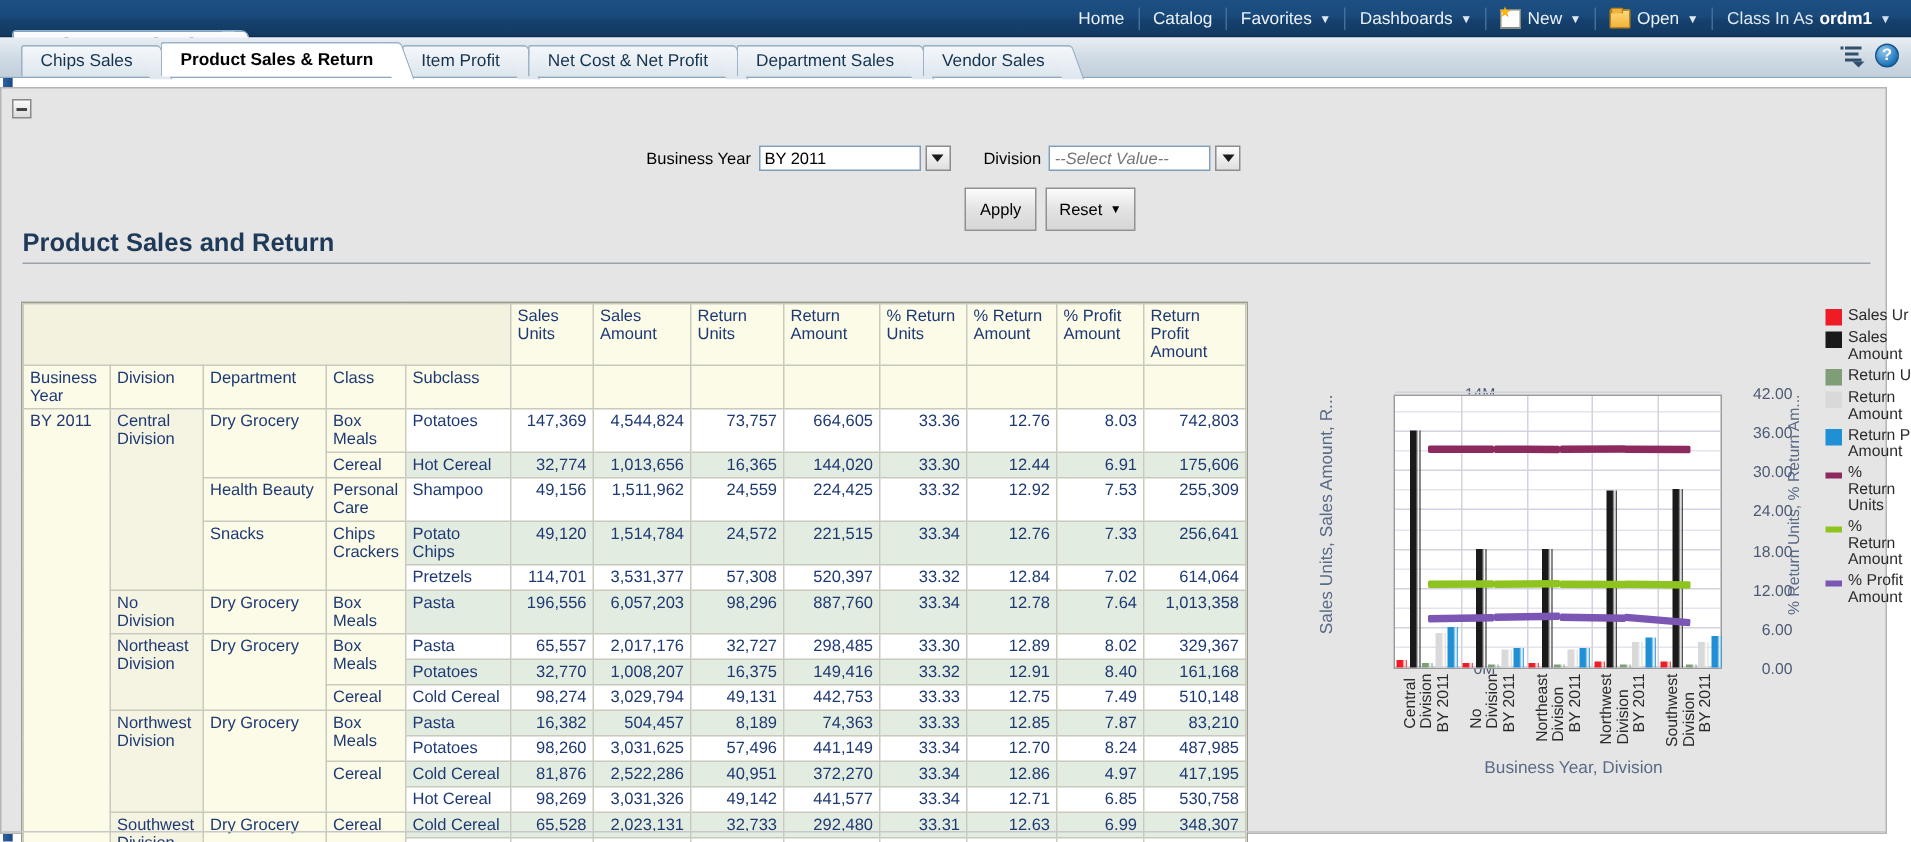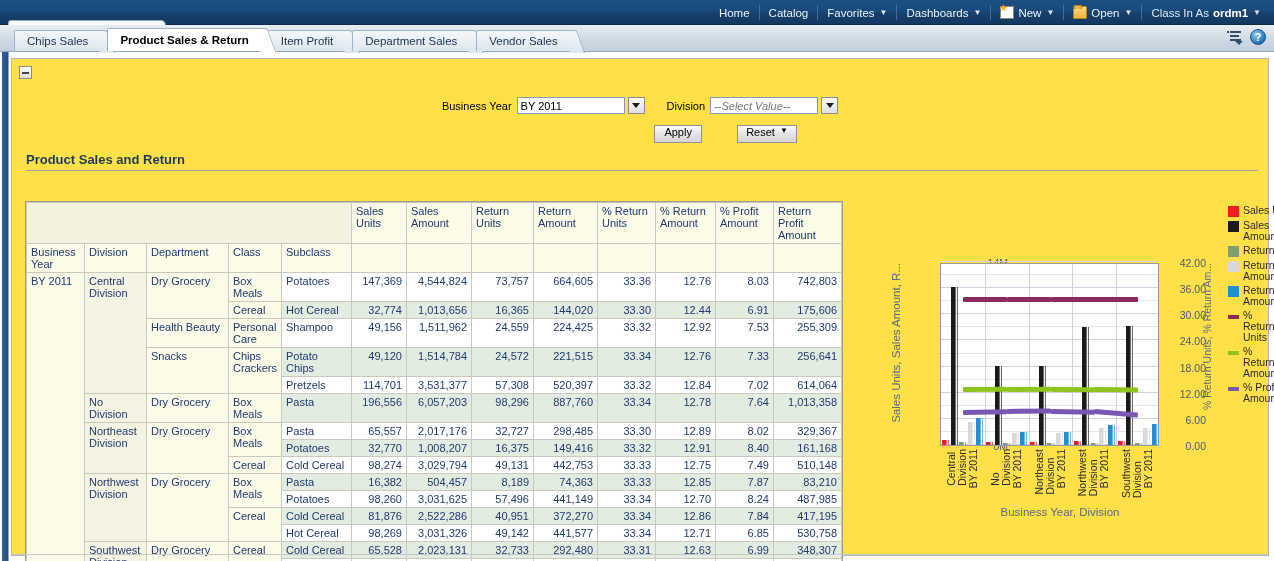--- a/index.html
+++ b/index.html
@@ -118,22 +118,22 @@
     display: flex; align-items: center; justify-content: center; cursor: pointer;
     line-height: 1;
   }
 
   
   .left-rail {
     position: absolute; left: 0; top: 52px; width: 11px; height: 509px;
     background: linear-gradient(to right,#ffffff 0,#ffffff 2px,#2e62a0 2px,#1d4c85 8px,#ffffff 9px);
   }
   .content {
-    position: absolute; left: 11px; top: 58px; width: 1258px; height: 498px;
-    background: #fde047; border: 1px solid #b5b5b5;
+    position: absolute; left: 0; top: 58px; width: 1258px; height: 498px;
+    background: #e5e5e5; border: 1px solid #b5b5b5;
     border-top: 1px solid #b5b5b5;
   }
 
   .collapse-btn {
     position: absolute; left: 7px; top: 7px;
     width: 13px; height: 13px;
     background: linear-gradient(to bottom,#fbfbfb,#dcdcdc);
     border: 1px solid #8a8a8a; cursor: pointer;
     display: flex; align-items: center; justify-content: center;
   }
@@ -165,32 +165,31 @@
   }
   .pr-arrow::after {
     content:""; border-left:4px solid transparent; border-right:4px solid transparent;
     border-top:5px solid #1c1c1c;
   }
   .btnrow {
     position: absolute; top: 66px; right: 0; left: 0;
     display: flex; justify-content: center; padding-left: 148px;
   }
   .btn {
-    min-width: 48px; height: 18px; padding: 0 8px;
+    min-width: 48px; height: 29px; padding: 0 8px;
     background: linear-gradient(to bottom,#fcfcfc,#e3e3e3 50%,#d6d6d6);
     border: 1px solid #919191; font-size: 11px; color: #000;
-    display: flex; align-items: flex-start; justify-content: center; cursor: pointer;
+    display: flex; align-items: center; justify-content: center; cursor: pointer;
     margin-right: 6px;
-    margin-left: 29px;
   }
   .btn .caret { margin-left: 5px; font-size: 8px; }
 
   
   .report-head { position: absolute; left: 14px; top: 93px; width: 1230px; }
-  .report-title { font-size: 13px; font-weight: bold; color: #1f3a59; }
+  .report-title { font-size: 17px; font-weight: bold; color: #1f3a59; }
   .report-sub { font-size: 11px; color: #1c1c1c; margin-top: 1px; }
   .report-rule { border-bottom: 1px solid #9aa2aa; margin-top: 3px; width: 1232px; }
 
   
   .tablewrap {
     position: absolute; left: 13px; top: 142px;
     border: 1px solid #9d9d8e;
     background: #fff;
   }
   table.pivot { border-collapse: collapse; font-size: 11px; }
@@ -304,20 +303,23 @@
 <div class="tabstrip">
   <div class="tabs">
     <div class="ptab">
         <span>Chips Sales</span>
       </div>
     <div class="ptab active">
         <span>Product Sales &amp; Return</span>
       </div>
     <div class="ptab">
         <span>Item Profit</span>
+      </div>
+    <div class="ptab">
+        <span>Net Cost &amp; Net Profit</span>
       </div>
     <div class="ptab">
         <span>Department Sales</span>
       </div>
     <div class="ptab">
         <span>Vendor Sales</span>
       </div>
   </div>
   <div class="tab-tools">
     <div class="ico-list">
@@ -550,21 +552,21 @@
 
         <tr>
           <td class="dim-cell" rowspan="2">Cereal</td>
           <td class="cell-green dimx">Cold Cereal</td>
           <td class="num cell-green">81,876</td>
           <td class="num cell-green">2,522,286</td>
           <td class="num cell-green">40,951</td>
           <td class="num cell-green">372,270</td>
           <td class="num cell-green">33.34</td>
           <td class="num cell-green">12.86</td>
-          <td class="num cell-green">7.84</td>
+          <td class="num cell-green">4.97</td>
           <td class="num cell-green">417,195</td>
         </tr>
 
         <tr>
           <td class="cell-white dimx">Hot Cereal</td>
           <td class="num cell-white">98,269</td>
           <td class="num cell-white">3,031,326</td>
           <td class="num cell-white">49,142</td>
           <td class="num cell-white">441,577</td>
           <td class="num cell-white">33.34</td>

